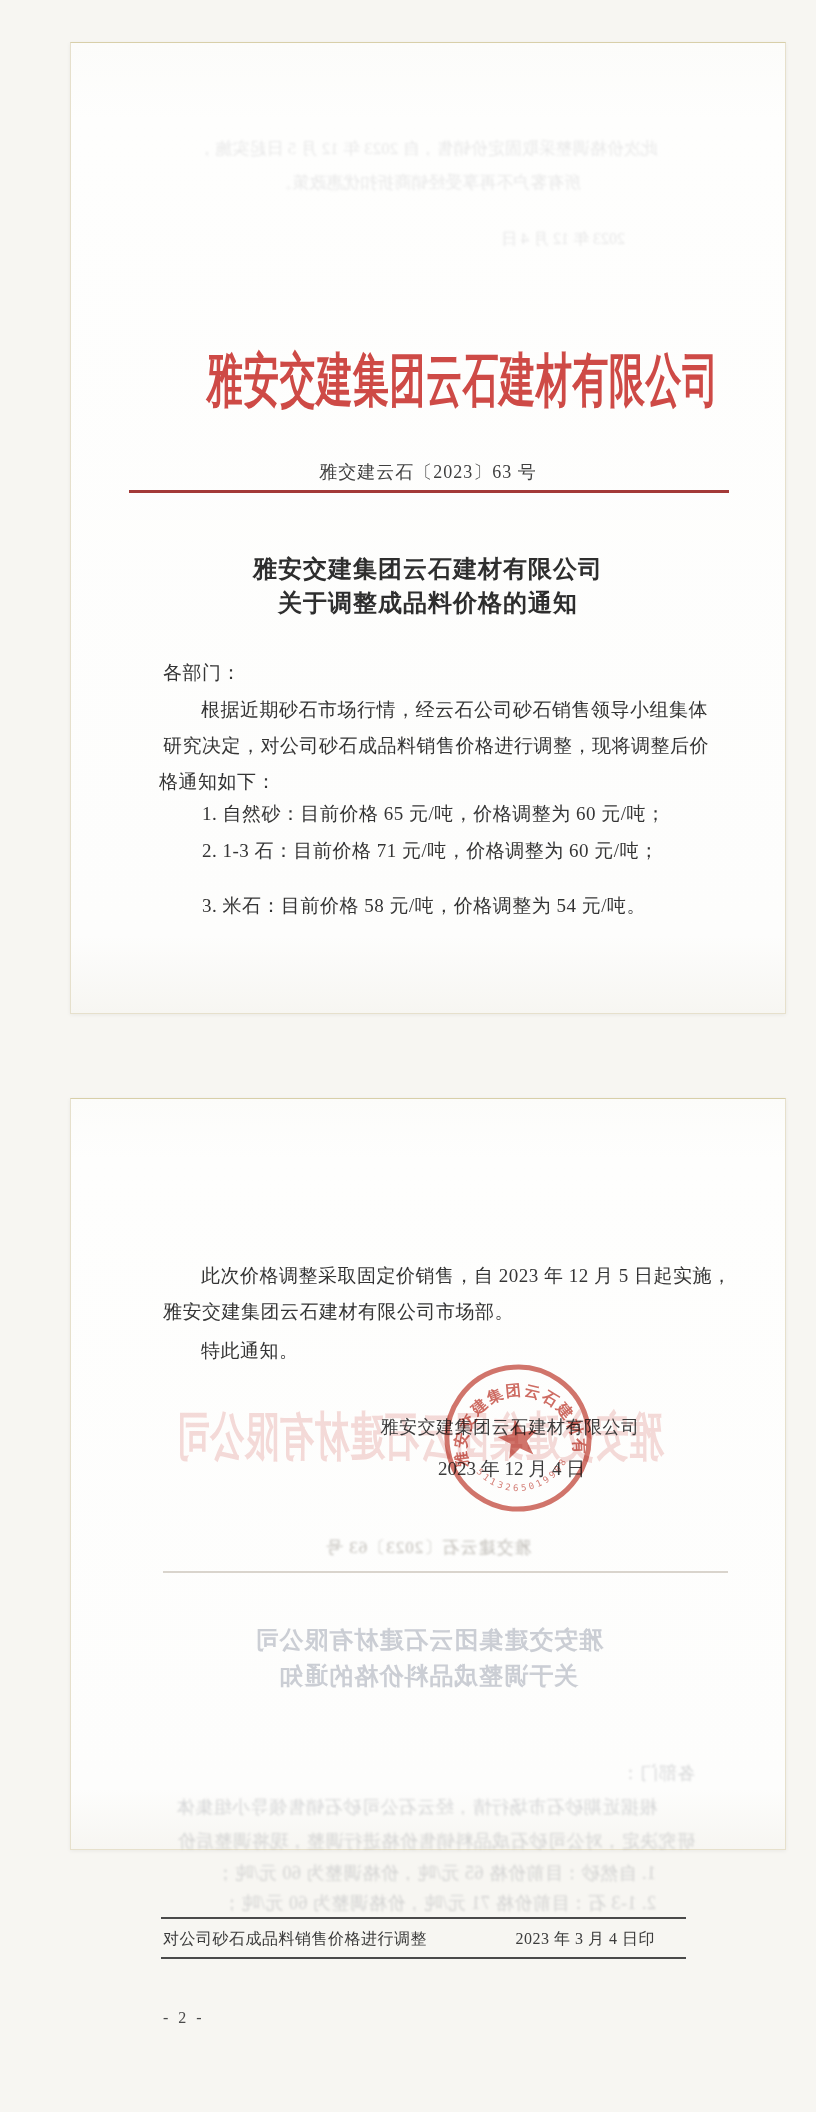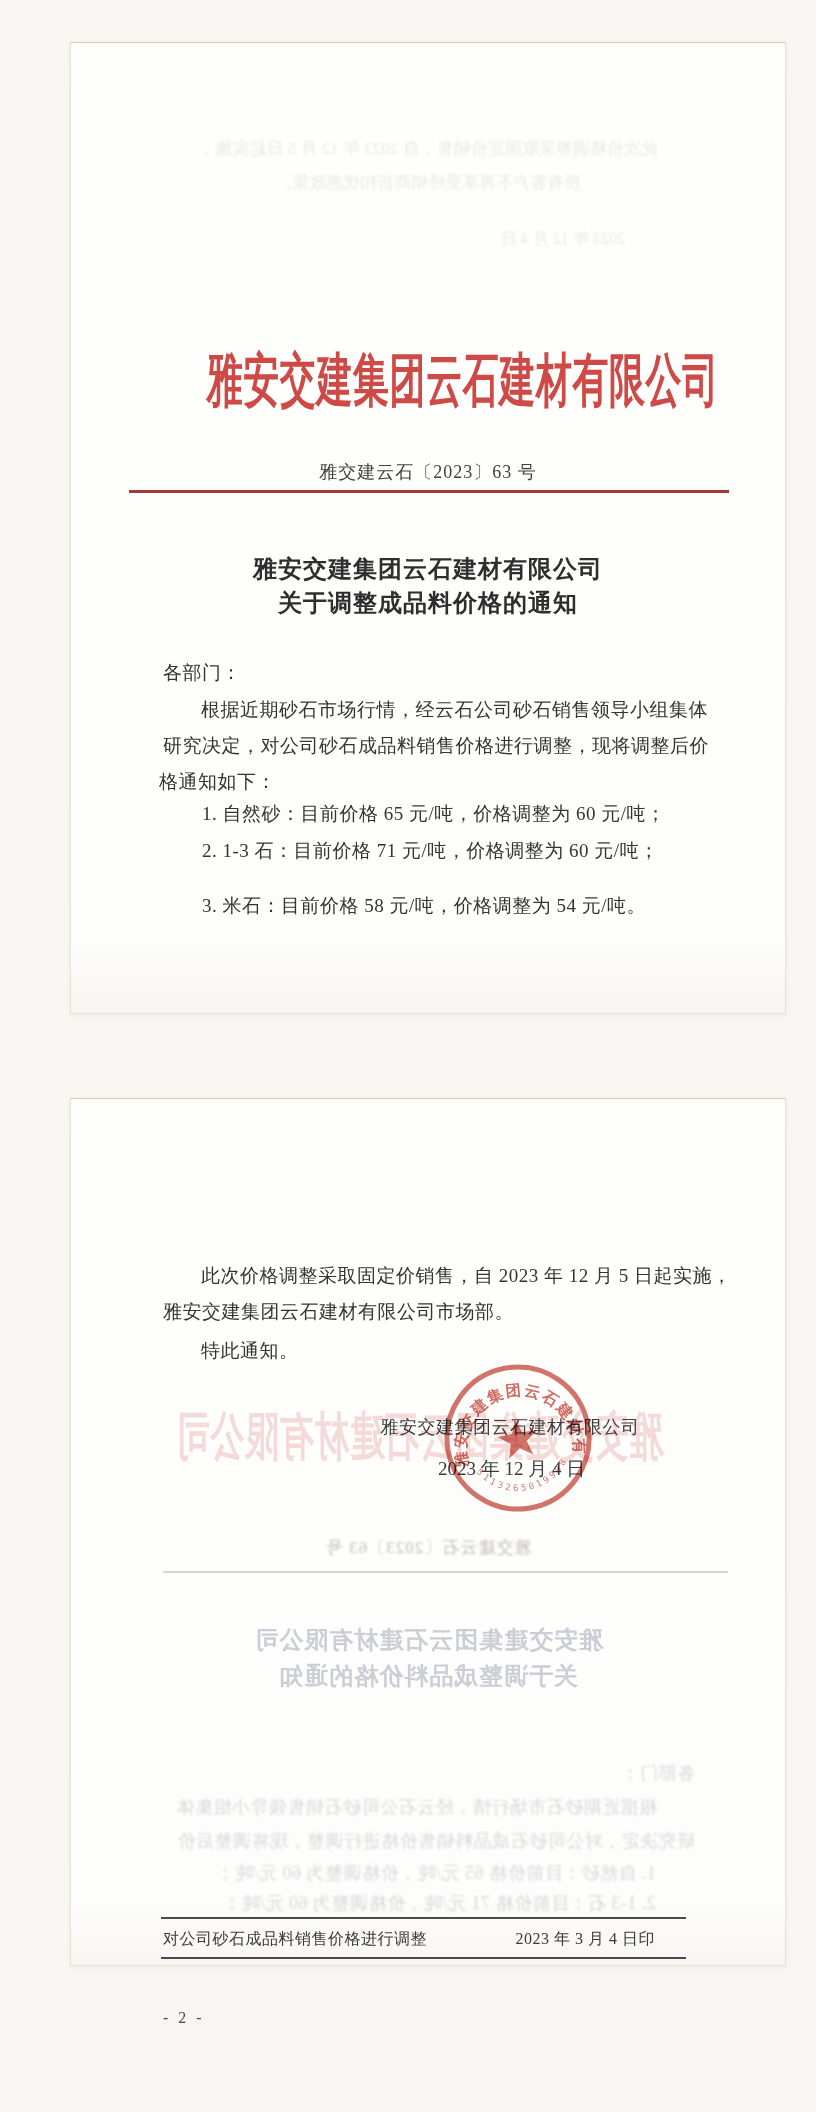--- a/index.html
+++ b/index.html
@@ -12,21 +12,21 @@
   }
   .page{
     position:absolute;left:70px;width:716px;
     background:linear-gradient(180deg,#fcfcfa 0%,#fefefd 8%,#fdfdfc 92%,#f7f6f2 100%);
     border:1px solid #e6e0cc;
     border-top:1px solid #d8cfa9;
     box-shadow:0 1px 4px rgba(0,0,0,0.06);
     box-sizing:border-box;
   }
   #page1{top:42px;height:972px;}
-  #page2{top:1098px;height:868px;}
+  #page2{top:1098px;height:752px;}
   .abs{position:absolute;white-space:nowrap;}
   .centered{left:0;width:714px;text-align:center;}
   
   .red-header{
     top:295px;font-size:58px;font-weight:bold;line-height:86px;
     color:#ce4a46;transform:scaleX(0.62);transform-origin:50% 50%;
     letter-spacing:1px;
   }
   .doc-number{top:417px;font-size:18px;letter-spacing:1px;color:#3f3f3f;}
   .red-rule{top:447px;left:58px;width:600px;height:3px;background:#a33a38;}

